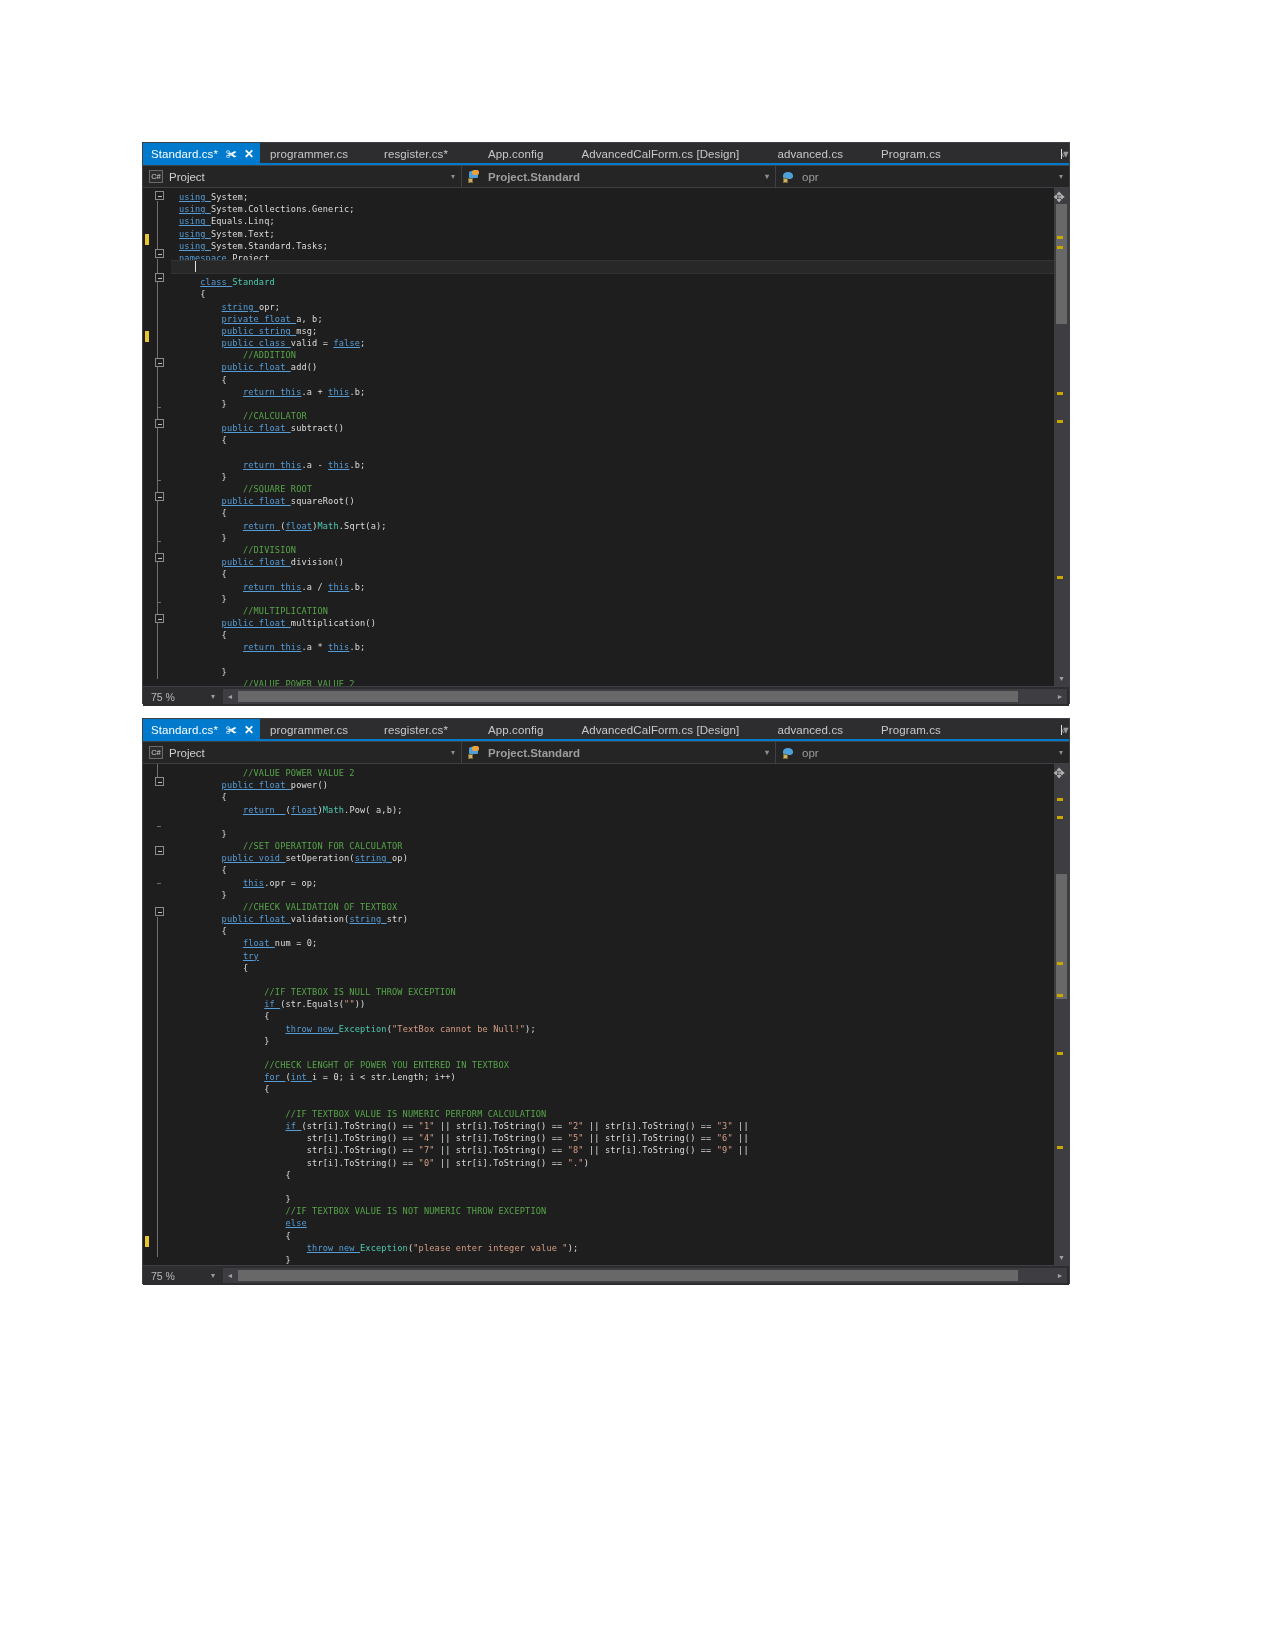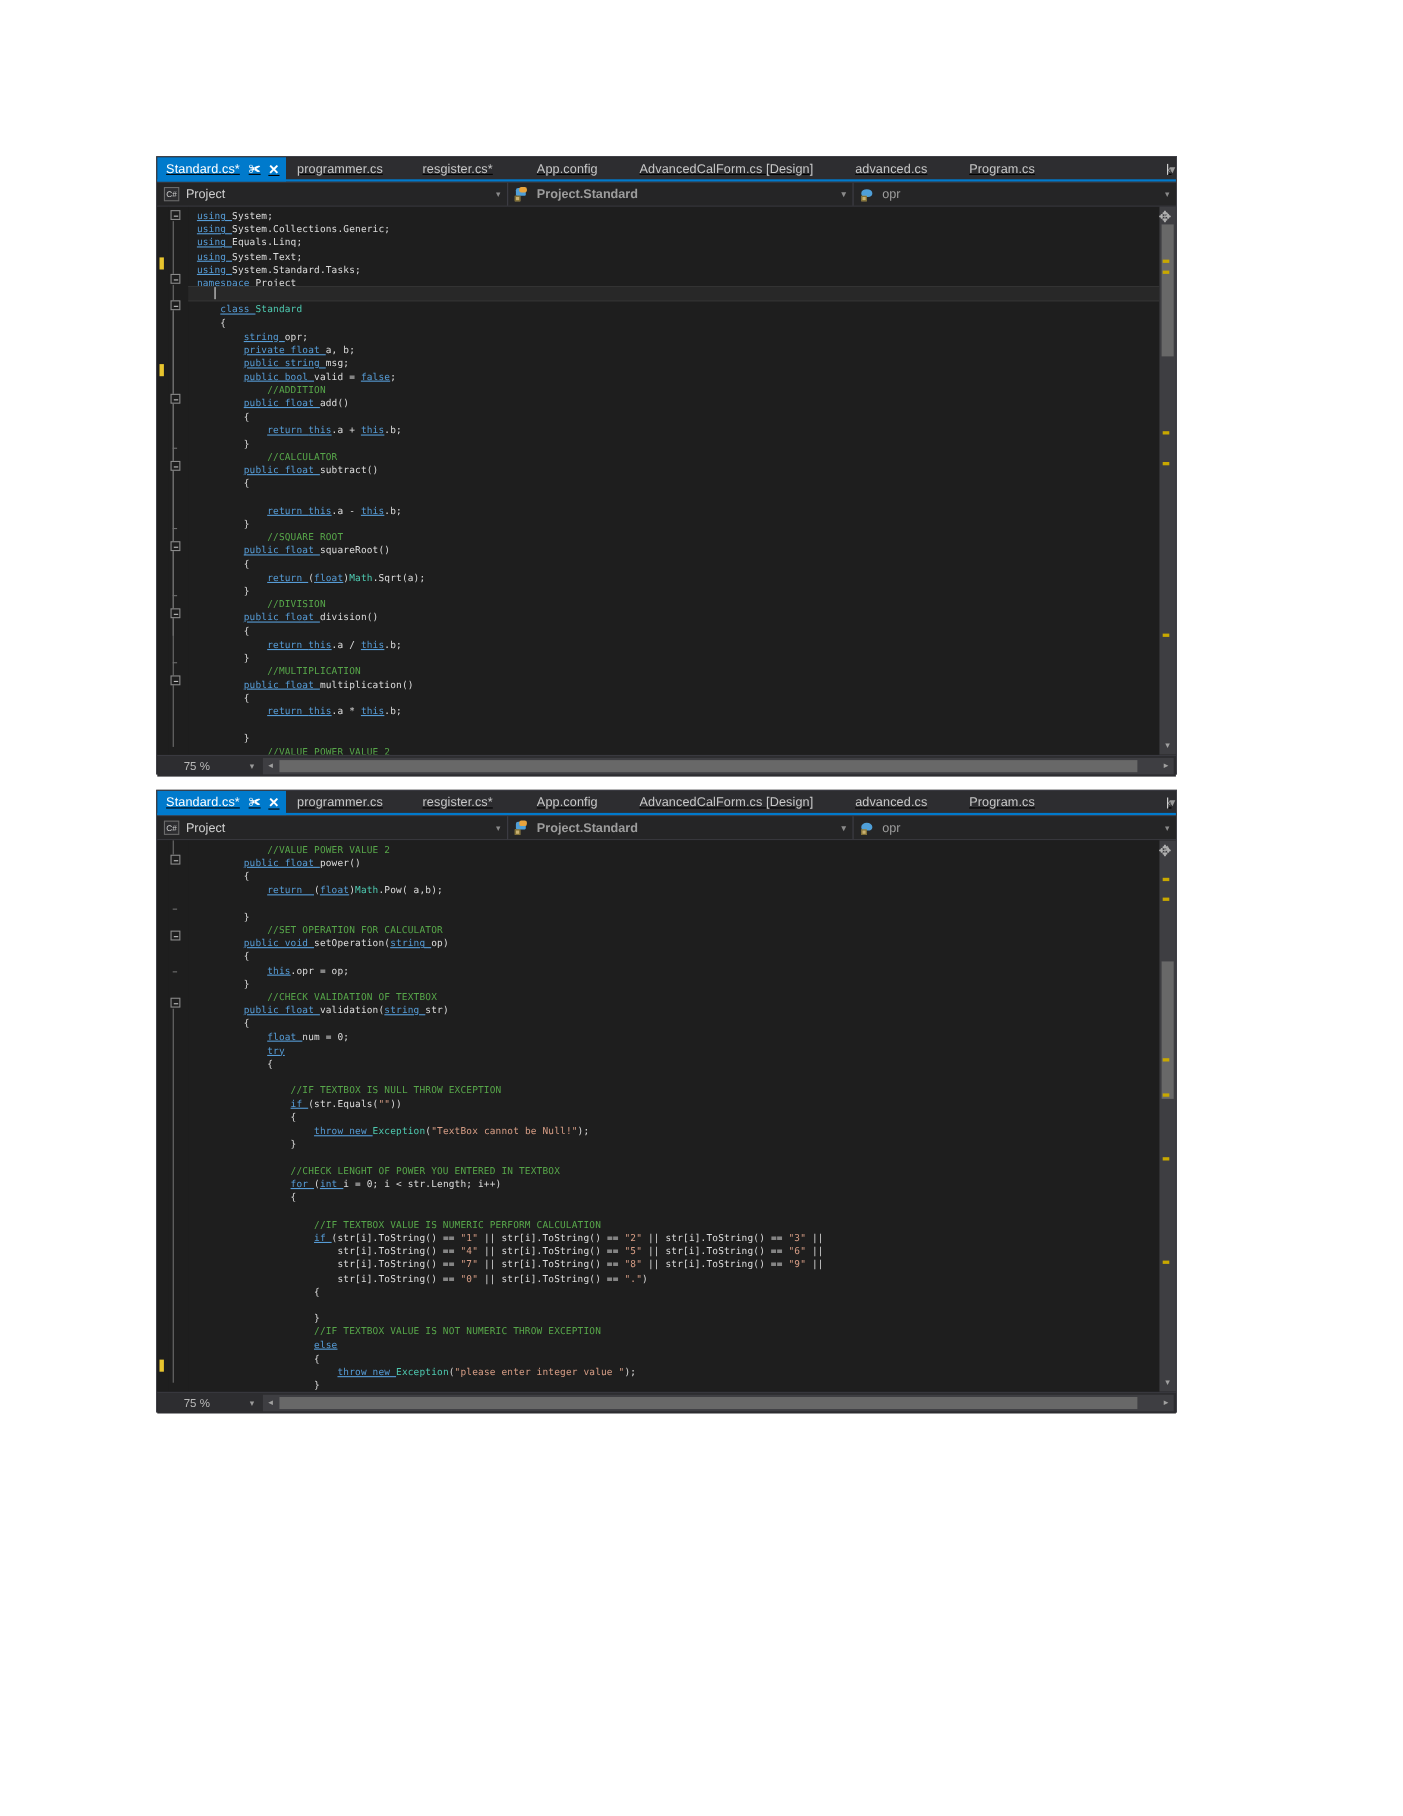--- a/index.html
+++ b/index.html
@@ -6,21 +6,21 @@
   body{width:1275px;height:1651px;font-family:"Liberation Sans",sans-serif;overflow:hidden;}
 
   .page{position:relative;width:1275px;height:1651px;background:#ffffff;}
 
   .vs-window{position:absolute;left:142px;width:928px;background:#1e1e1e;border:1px solid #3f3f46;box-sizing:border-box;}
   #win1{top:142px;height:562px;}
   #win2{top:718px;height:566px;}
 
   
   .tabbar{position:relative;height:22px;background:#2d2d30;display:flex;align-items:stretch;
-          border-bottom:1px solid #3f3f46;text-decoration:underline;}
+          border-bottom:1px solid #3f3f46;}
   .tab{display:flex;align-items:center;padding:0 10px;font-size:11.5px;color:#c8c8c8;
        white-space:nowrap;letter-spacing:.1px;}
   .tab.active{background:#007acc;color:#ffffff;padding-left:8px;padding-right:6px;}
   .tab .tname{}
   .tab .pin{margin-left:8px;font-size:11px;color:#ffffff;transform:rotate(0deg);}
   .tab .closex{margin-left:7px;font-size:12px;color:#ffffff;font-weight:700;line-height:1;}
   .tab-spacer{flex:1;}
   .tabbar-right{display:flex;align-items:center;padding-right:4px;gap:6px;color:#9a9a9a;font-size:11px;}
   .tabbar-right .chev{font-size:10px;letter-spacing:-2px;}
   .tabbar-right .caret{font-size:9px;}
@@ -78,21 +78,21 @@
   .vs-arrow{position:absolute;left:0;width:15px;height:15px;color:#a0a0a0;font-size:7px;text-align:center;line-height:15px;}
   .vs-thumb{position:absolute;left:2px;width:11px;background:#686868;border-radius:0;}
   .marks{position:absolute;left:2px;width:11px;}
   .mk{position:absolute;left:1px;width:6px;height:3px;background:#c8a800;}
 
   .drag-handle{position:absolute;right:3px;top:3px;width:14px;height:14px;color:#b0b0b0;font-size:14px;line-height:13px;text-align:center;}
 
   
   .statusbar{height:19px;background:#2d2d30;display:flex;align-items:center;
              border-top:1px solid #3f3f46;font-size:10.5px;color:#b8b8b8;}
-  .zoombox{display:flex;align-items:center;width:70px;padding-left:24px;position:relative;}
+  .zoombox{display:flex;align-items:center;width:70px;padding-left:8px;position:relative;}
   .zoombox .zcaret{position:absolute;right:6px;font-size:8px;color:#9a9a9a;}
   .hscroll{flex:1;height:15px;background:#3e3e42;margin:0 2px;position:relative;}
   .hs-arrow{position:absolute;top:0;width:14px;height:15px;color:#a0a0a0;font-size:7px;text-align:center;line-height:15px;}
   .hs-thumb{position:absolute;top:2px;height:11px;background:#686868;}
 </style>
 </head>
 <body>
 
 <div class="page">
 
@@ -185,21 +185,21 @@
 <span class="k">using </span><span class="pl">Equals.Linq;</span>
 <span class="k">using </span><span class="pl">System.Text;</span>
 <span class="k">using </span><span class="pl">System.Standard.Tasks;</span>
 <span class="k">namespace </span><span class="pl">Project</span>
 <span class="pl">{</span>
 <span class="pl">    </span><span class="k">class </span><span class="kc">Standard</span>
 <span class="pl">    {</span>
 <span class="pl">        </span><span class="k">string </span><span class="pl">opr;</span>
 <span class="pl">        </span><span class="k">private float </span><span class="pl">a, b;</span>
 <span class="pl">        </span><span class="k">public string </span><span class="pl">msg;</span>
-<span class="pl">        </span><span class="k">public bool </span><span class="pl">valid = </span><span class="k">false</span><span class="pl">;</span>
+<span class="pl">        </span><span class="k">public class </span><span class="pl">valid = </span><span class="k">false</span><span class="pl">;</span>
 <span class="pl">            </span><span class="cm">//ADDITION</span>
 <span class="pl">        </span><span class="k">public float </span><span class="pl">add()</span>
 <span class="pl">        {</span>
 <span class="pl">            </span><span class="k">return </span><span class="k">this</span><span class="pl">.a + </span><span class="k">this</span><span class="pl">.b;</span>
 <span class="pl">        }</span>
 <span class="pl">            </span><span class="cm">//CALCULATOR</span>
 <span class="pl">        </span><span class="k">public float </span><span class="pl">subtract()</span>
 <span class="pl">        {</span>
 <span class="pl"></span>
 <span class="pl">            </span><span class="k">return </span><span class="k">this</span><span class="pl">.a - </span><span class="k">this</span><span class="pl">.b;</span>

